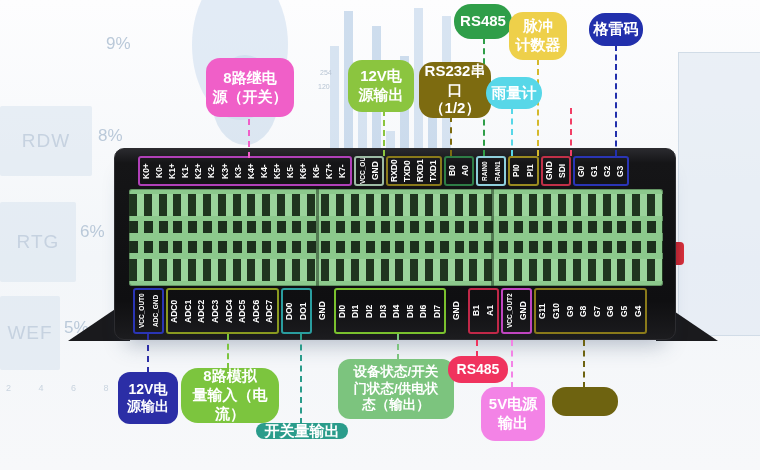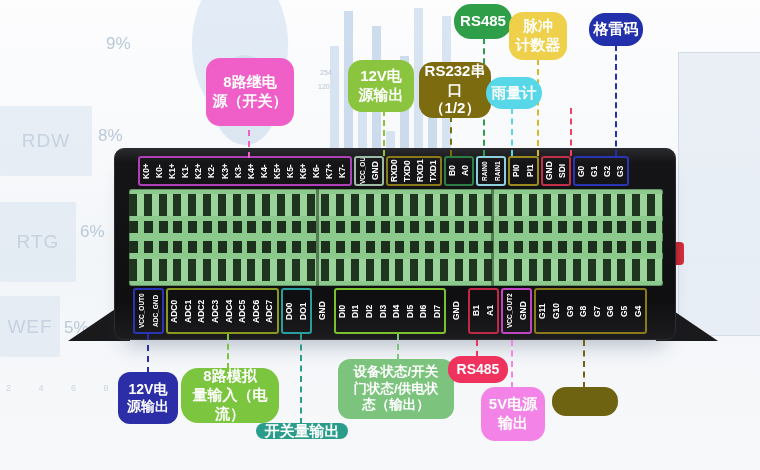--- a/index.html
+++ b/index.html
@@ -7,21 +7,21 @@
   .stage{position:relative;width:760px;height:470px;overflow:hidden;
          background:linear-gradient(180deg,#fdfdfe 0%,#f3f6f9 55%,#f7f8fa 100%);}
 
   
   .metric{position:absolute;background:rgba(213,226,238,.5);border-radius:2px;
           display:flex;align-items:center;justify-content:center;
           color:#c6d2e0;font-size:19px;letter-spacing:1px;z-index:0;}
   .m1{left:0;top:12px;width:102px;height:74px;}
   .m2{left:0;top:106px;width:92px;height:70px;}
   .m3{left:0;top:202px;width:76px;height:80px;}
-  .m4{left:0;top:296px;width:60px;height:61px;}
+  .m4{left:0;top:296px;width:60px;height:74px;}
   .mpct{position:absolute;color:#bac9d9;font-size:17px;z-index:0;}
   .p1{left:106px;top:34px;}.p2{left:98px;top:126px;}
   .p3{left:80px;top:222px;}.p4{left:64px;top:318px;}
   .axis{position:absolute;left:6px;top:383px;width:140px;display:flex;
         justify-content:space-between;color:#c9d4df;font-size:9px;z-index:0;}
   .bars{position:absolute;left:330px;top:0;width:140px;height:196px;
         display:flex;align-items:flex-end;gap:5px;z-index:0;}
   .bars i{width:9px;background:rgba(186,208,232,.55);display:block;}
   .bars i:nth-child(2n){background:rgba(160,190,222,.5);}
   .e1{position:absolute;left:192px;top:-30px;width:96px;height:150px;
@@ -81,21 +81,21 @@
   .l12{left:397px;top:334px;height:26px;border-color:#7cc47e;}
   .l13{left:476px;top:340px;height:17px;border-color:#f0335e;}
   .l14{left:511px;top:340px;height:48px;border-color:#f383e6;}
   .l15{left:583px;top:340px;height:48px;border-color:#6e6310;}
 
   
   .callout{position:absolute;z-index:4;color:#fff;font-weight:bold;font-size:15px;
            display:flex;align-items:center;justify-content:center;text-align:center;
            border-radius:14px;line-height:1.25;white-space:pre-line;box-sizing:border-box;
            padding:3px 4px;}
-  .c-relay8{left:206px;top:58px;width:88px;height:68px;}
+  .c-relay8{left:206px;top:58px;width:88px;height:59px;}
   .c-p12t{left:348px;top:60px;width:66px;height:52px;}
   .c-rs232{left:419px;top:62px;width:72px;height:56px;}
   .c-rs485t{left:454px;top:4px;width:58px;height:35px;border-radius:17px;}
   .c-pulse{left:509px;top:12px;width:58px;height:48px;}
   .c-gray{left:589px;top:13px;width:54px;height:33px;border-radius:16px;}
   .c-rain{left:486px;top:77px;width:56px;height:32px;border-radius:16px;}
   .c-sdi{left:543px;top:77px;width:58px;height:32px;border-radius:16px;}
   .c-p12b{left:118px;top:372px;width:60px;height:52px;font-size:14px;border-radius:12px;}
   .c-analog{left:181px;top:368px;width:98px;height:55px;}
   .c-do{left:256px;top:423px;width:92px;height:16px;border-radius:15px;}

